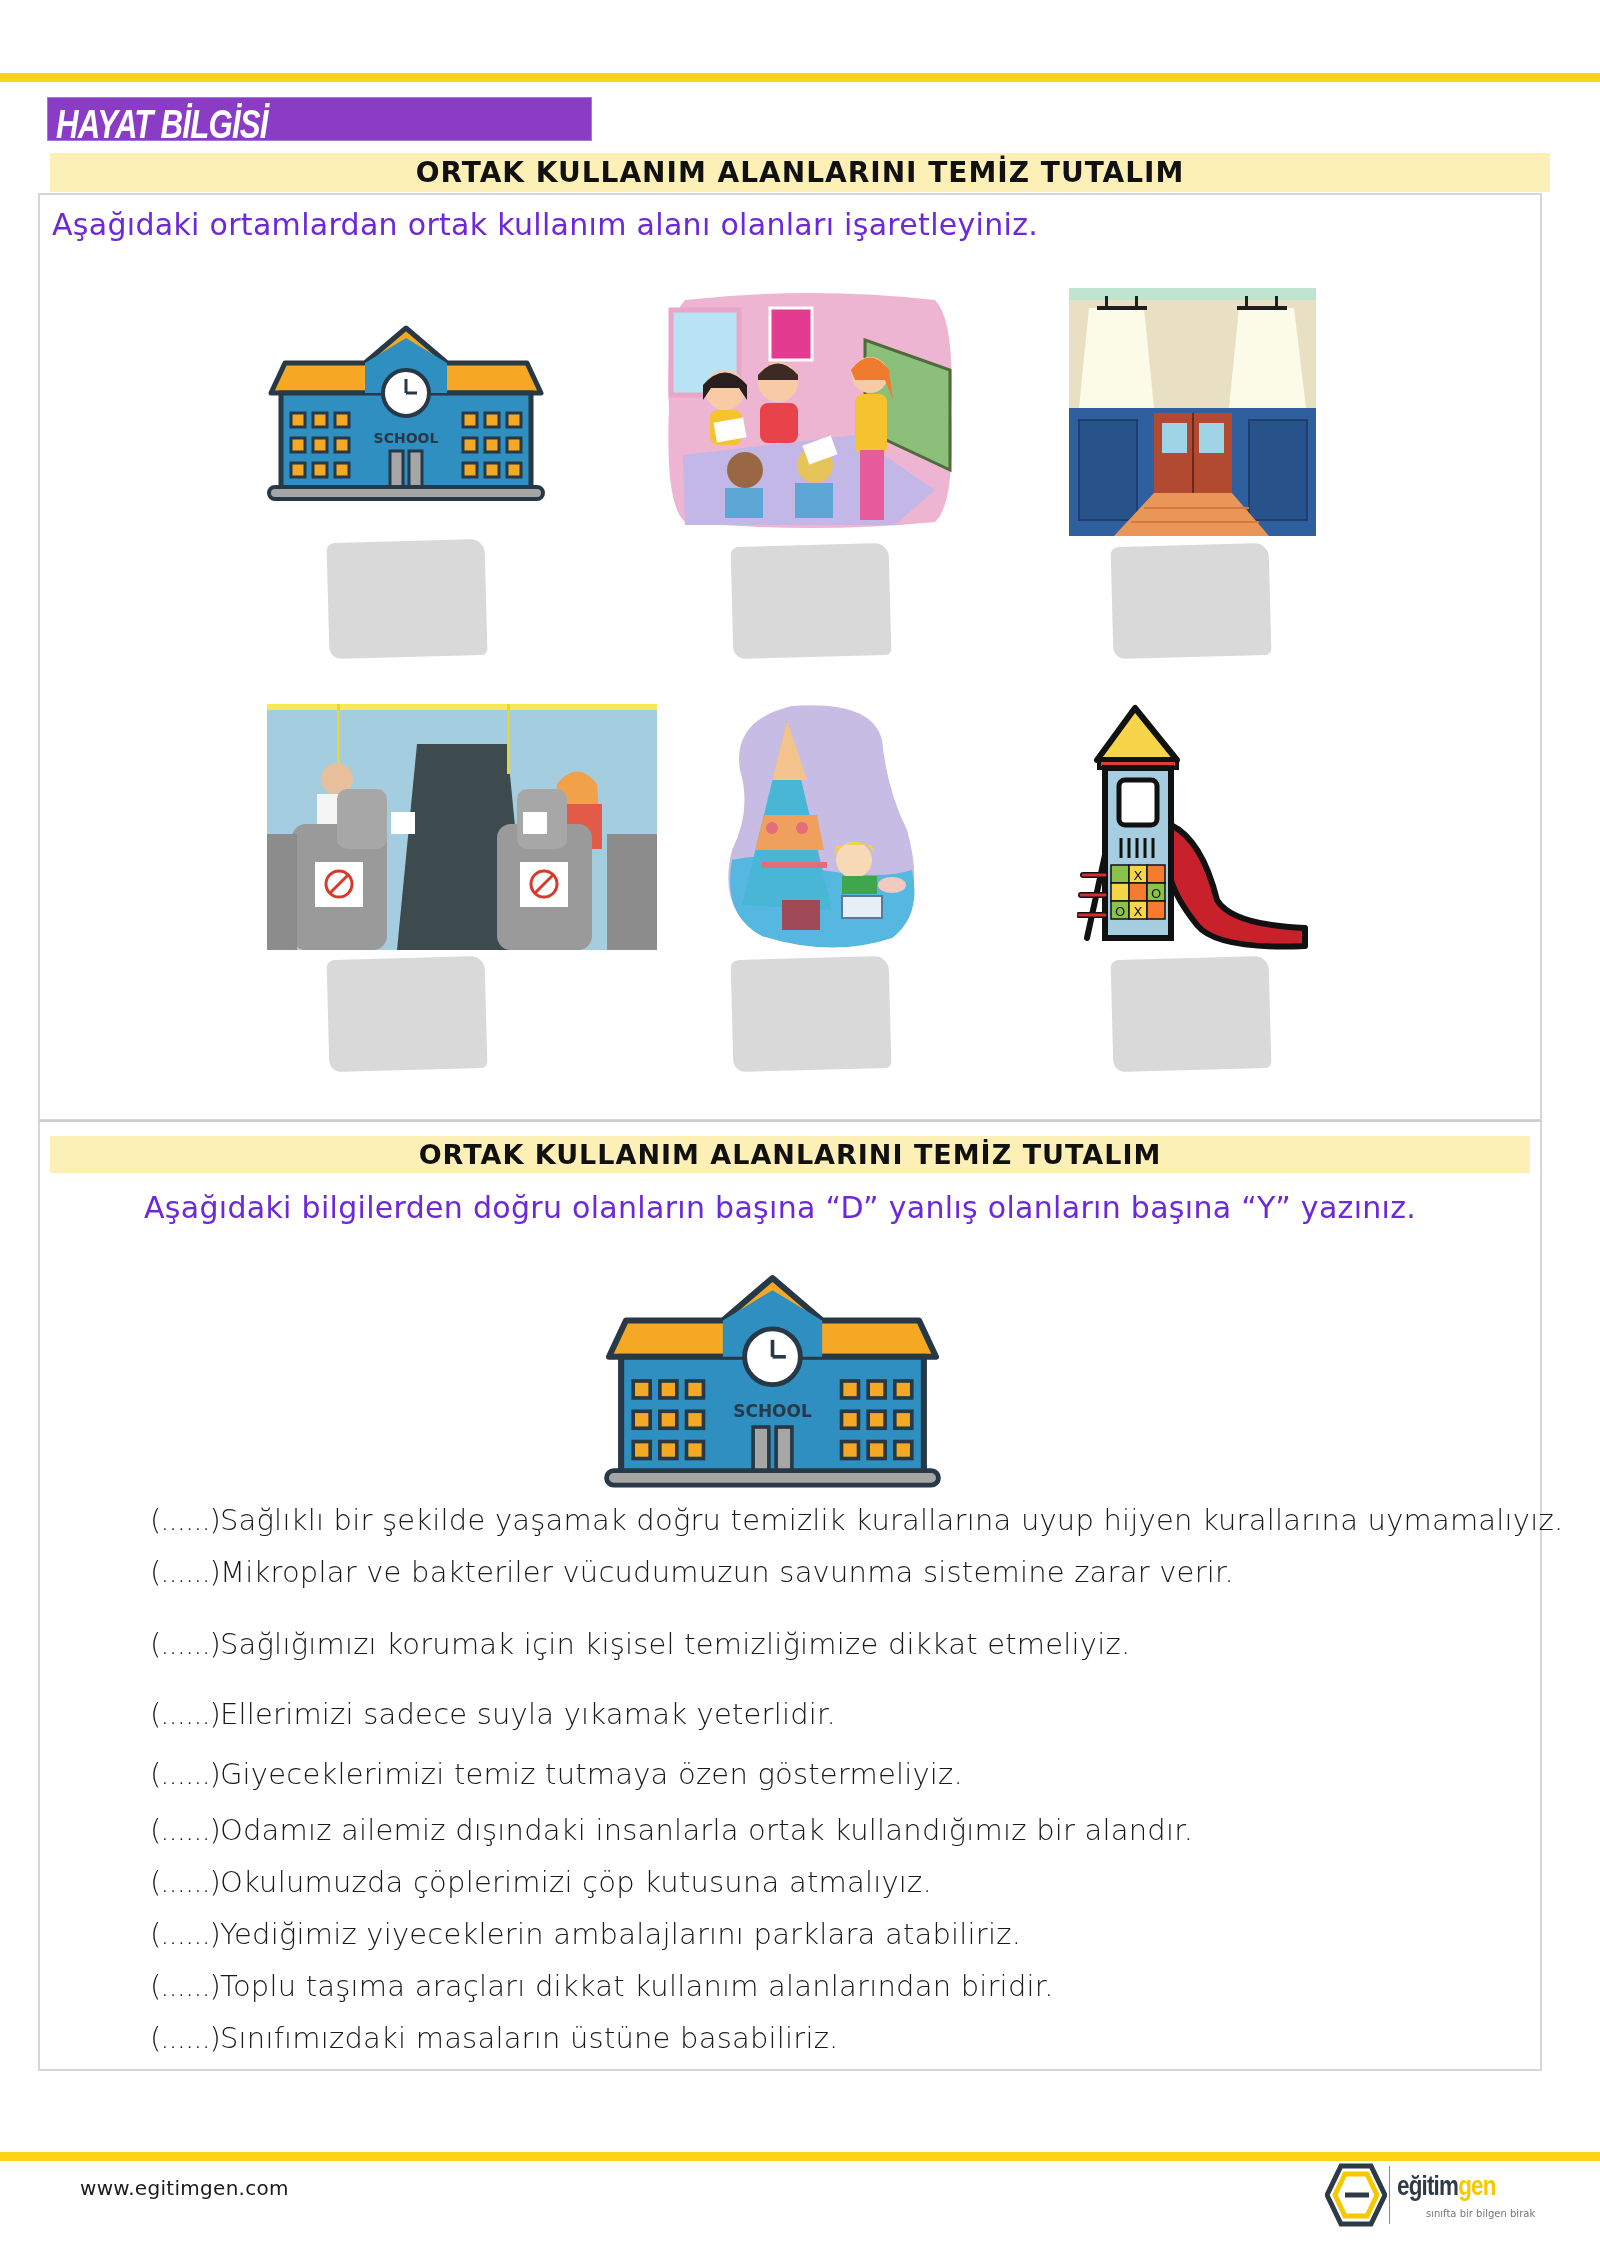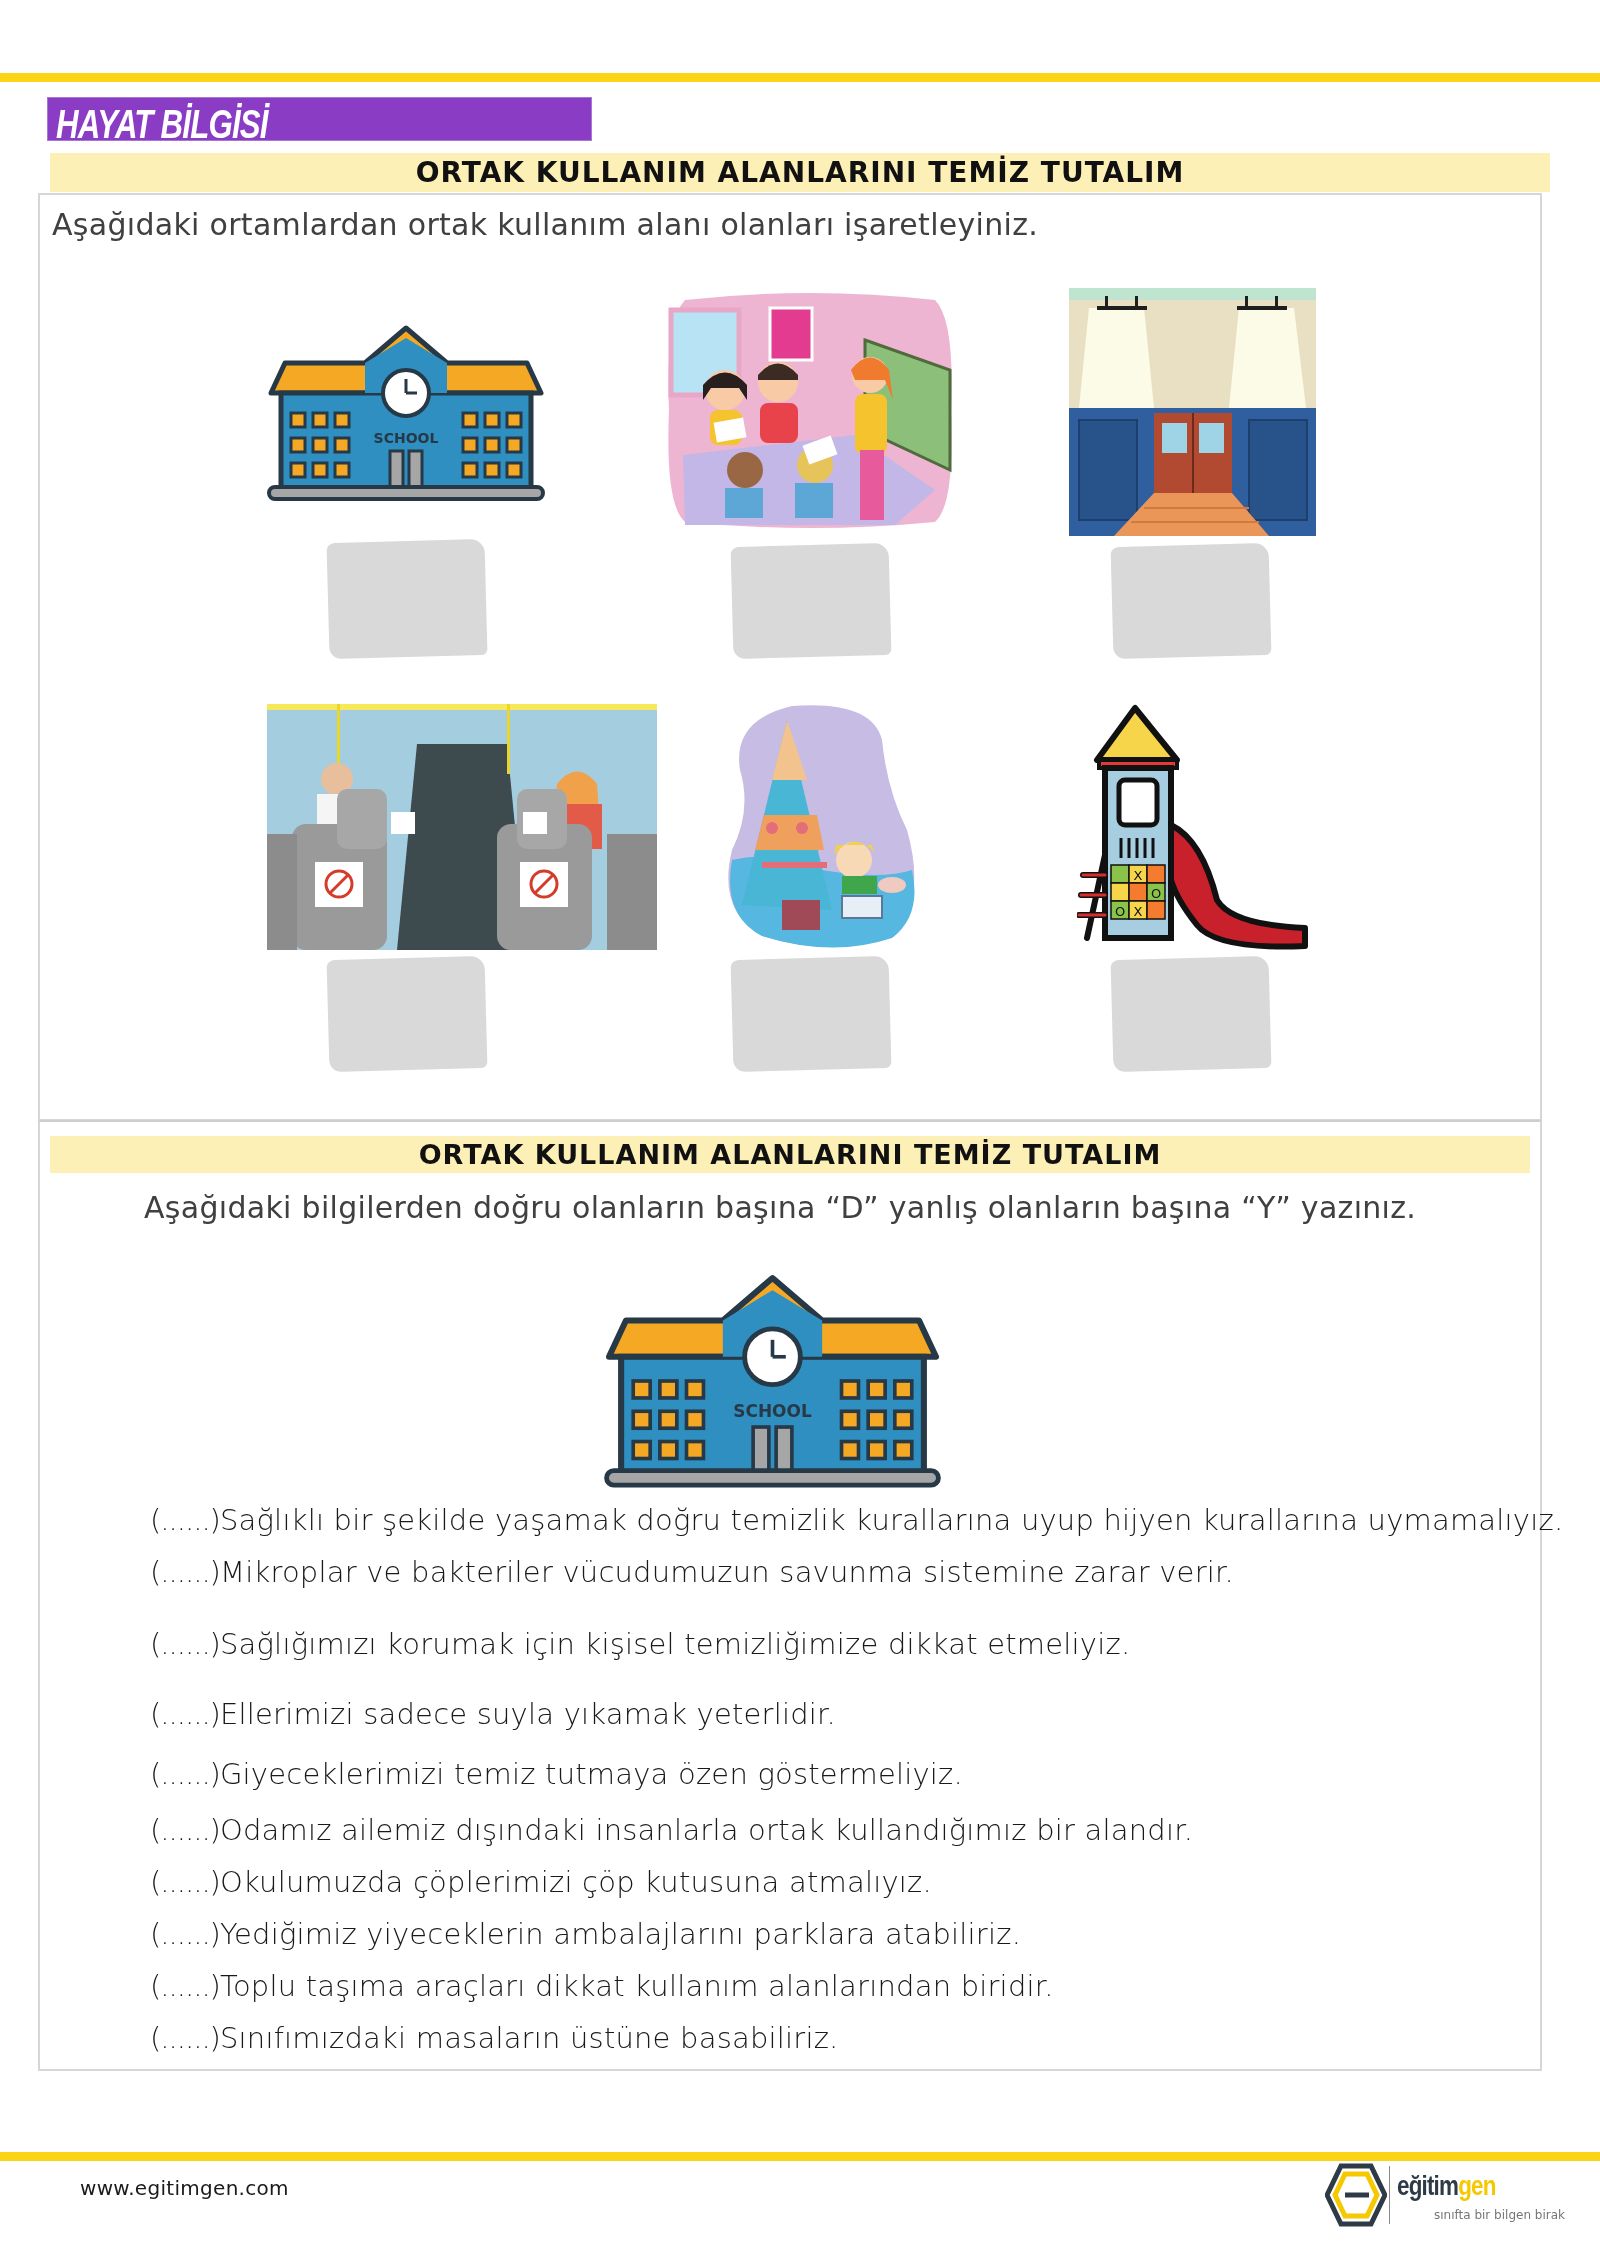--- a/index.html
+++ b/index.html
@@ -13,38 +13,38 @@
   .banner { position: absolute; background: #fcf0b7; display: flex; align-items: center; justify-content: center; }
   .banner span { font-family: "DejaVu Sans", sans-serif; font-weight: bold; color: #111; font-size: 28px; letter-spacing: 1px; white-space: nowrap; }
   .banner1 { left: 50px; top: 153px; width: 1500px; height: 39px; }
   .banner2 { left: 50px; top: 1136px; width: 1480px; height: 37px; }
   .banner2 span { font-size: 27px; }
 
   .card { position: absolute; border: 2px solid #d6d6d6; background: #fff; }
   .card1 { left: 38px; top: 193px; width: 1504px; height: 928px; }
   .card2 { left: 38px; top: 1120px; width: 1504px; height: 951px; border-top: 2px solid #cfcfcf; }
 
-  .instruction { position: absolute; color: #404040; font-family: "DejaVu Sans", sans-serif; font-size: 30px; font-weight: normal; letter-spacing: 0.3px; white-space: nowrap; }
+  .instruction { position: absolute; color: #6d28d9; font-family: "DejaVu Sans", sans-serif; font-size: 30px; font-weight: normal; letter-spacing: 0.3px; white-space: nowrap; }
   .instr1 { left: 52px; top: 207px; }
   .instr2 { left: 144px; top: 1190px; }
 
   .pic { position: absolute; }
   .answer-box { position: absolute; width: 158px; height: 120px; background: #d9d9d9; border-radius: 8px 14px 6px 12px; transform: rotate(-1.5deg); }
 
   .statements { position: absolute; left: 150px; top: 1495px; }
   .statement { position: absolute; left: 0; white-space: nowrap; color: #1a1a1a; font-family: "DejaVu Sans", sans-serif; font-size: 29px; font-weight: 300; letter-spacing: 0.2px; }
   .statement .blank { letter-spacing: -1px; }
 
   .bottom-rule { position: absolute; left: 0; top: 2152px; width: 1600px; height: 9px; background: #fcd416; }
   .footer-url { position: absolute; left: 80px; top: 2176px; font-family: "DejaVu Sans", sans-serif; font-size: 20px; color: #1a1a1a; letter-spacing: 0.3px; }
   .logo { position: absolute; left: 1325px; top: 2160px; width: 210px; height: 70px; }
   .logo-word { position: absolute; left: 72px; top: 10px; font-family: "Liberation Sans", sans-serif; font-weight: bold; font-size: 28px; letter-spacing: -1px; transform: scaleX(0.8); transform-origin: left; white-space: nowrap; }
   .logo-word .dark { color: #2e3a46; }
   .logo-word .yellow { color: #f5c800; }
-  .logo-tag { position: absolute; left: 109px; top: 48px; font-size: 12px; color: #777; font-family: "DejaVu Sans", sans-serif; white-space: nowrap; text-align: center; }
+  .logo-tag { position: absolute; left: 101px; top: 48px; font-size: 10px; color: #777; font-family: "DejaVu Sans", sans-serif; white-space: nowrap; text-align: center; }
   .logo-sep { position: absolute; left: 64px; top: 6px; width: 1px; height: 58px; background: #8a8a8a; }
 </style>
 </head>
 <body>
 
 <div class="top-rule"></div>
 
 <div class="subject-tag">
   <span>HAYAT BİLGİSİ</span>
 </div>

